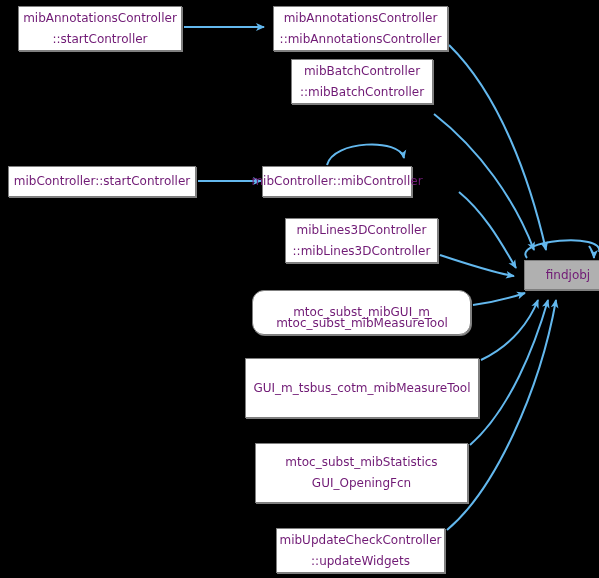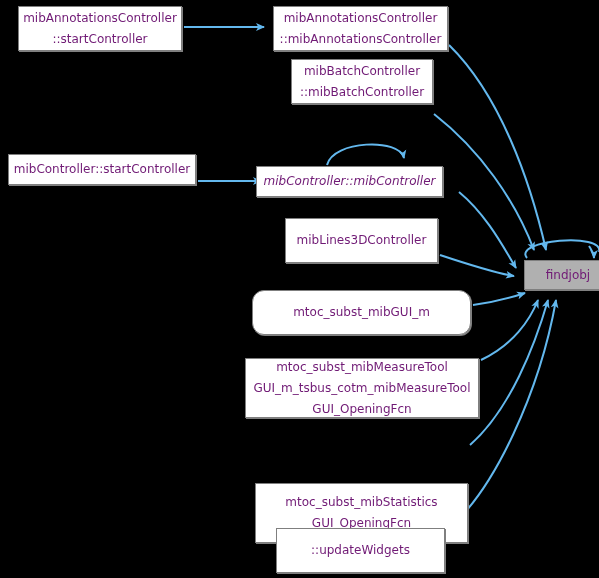--- a/index.html
+++ b/index.html
@@ -91,42 +91,44 @@
         <span class="ln">::startController</span>
       </div>
       <div class="node" style="left: 273px; top: 6px; width: 175px; height: 45px;">
         <span class="ln">mibAnnotationsController</span>
         <span class="ln">::mibAnnotationsController</span>
       </div>
       <div class="node" style="left: 291px; top: 59px; width: 142px; height: 45px;">
         <span class="ln">mibBatchController</span>
         <span class="ln">::mibBatchController</span>
       </div>
-      <div class="node" style="left: 8px; top: 154px; width: 188px; height: 31px;">
+      <div class="node" style="left: 8px; top: 166px; width: 188px; height: 31px;">
         <span class="ln">mibController::startController</span>
       </div>
-      <div class="node" style="left: 256px; top: 166px; width: 187px; height: 31px; font-style: italic;">
+      <div class="node" style="left: 262px; top: 166px; width: 150px; height: 31px;">
         <span class="ln">mibController::mibController</span>
       </div>
       <div class="node" style="left: 285px; top: 218px; width: 153px; height: 45px;">
         <span class="ln">mibLines3DController</span>
+        <span class="ln">::mibLines3DController</span>
       </div>
       <div class="node" style="left: 252px; top: 290px; width: 219px; height: 45px; border-radius: 12px;">
         <span class="ln">mtoc_subst_mibGUI_m</span>
       </div>
-      <div class="node" style="left: 245px; top: 358px; width: 234px; height: 60px;">
+      <div class="node" style="left: 245px; top: 358px; width: 234px; height: 60px; gap: 44px;">
         <span class="ln">mtoc_subst_mibMeasureTool</span>
         <span class="ln">GUI_m_tsbus_cotm_mibMeasureTool</span>
         <span class="ln">GUI_OpeningFcn</span>
       </div>
-      <div class="node" style="left: 255px; top: 443px; width: 213px; height: 60px; margin-top: 40px;">
+      <div class="node" style="left: 255px; top: 443px; width: 213px; height: 60px;">
         <span class="ln">mtoc_subst_mibStatistics</span>
         <span class="ln">GUI_OpeningFcn</span>
       </div>
       <div class="node" style="left: 276px; top: 528px; width: 169px; height: 45px;">
+        <span class="ln">mibUpdateCheckController</span>
         <span class="ln">::updateWidgets</span>
       </div>
       <div class="node highlight" style="left: 524px; top: 260px; width: 88px; height: 30px;">
         <span class="ln">findjobj</span>
       </div>
     </div>
 
 </div>
 
 </body></html>

